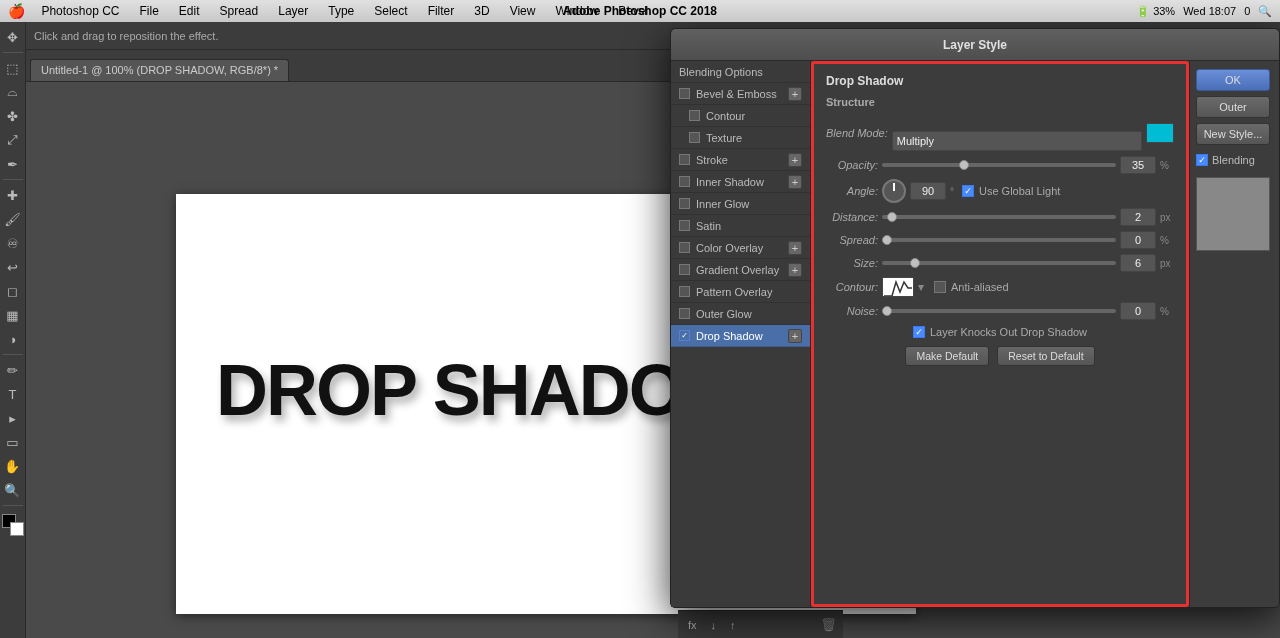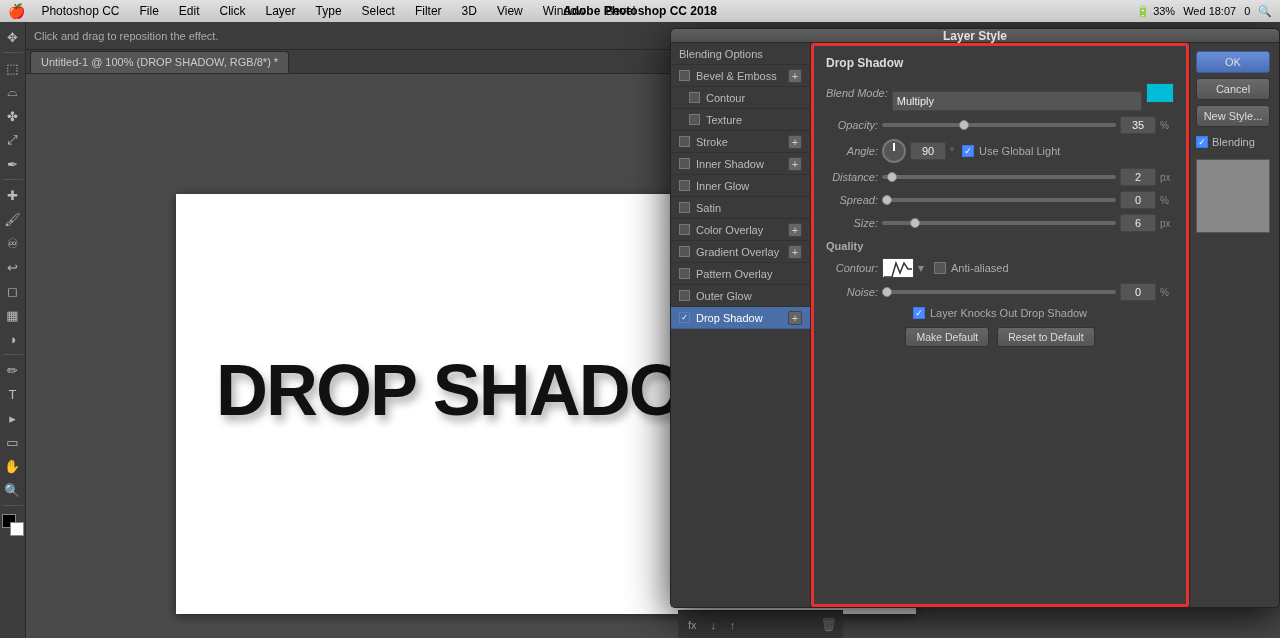--- a/index.html
+++ b/index.html
@@ -103,21 +103,21 @@
       align-items: center;
       padding: 0 8px;
       font-size: 11px;
       color: #aaa;
       z-index: 10;
     }
 
     
     .doc-tabbar {
       position: absolute;
-      top: 50px;
+      top: 58px;
       left: 26px;
       right: 0;
       height: 24px;
       background: #3c3c3c;
       border-bottom: 1px solid #2a2a2a;
       display: flex;
       align-items: center;
       padding: 0 4px;
       z-index: 10;
     }
@@ -308,21 +308,21 @@
       height: 580px;
       background: #3c3c3c;
       border: 1px solid #222;
       border-radius: 5px;
       box-shadow: 0 10px 40px rgba(0,0,0,0.8);
       z-index: 60;
       display: flex;
       flex-direction: column;
     }
     .full-dialog-titlebar {
-      height: 14px;
+      height: 32px;
       background: linear-gradient(to bottom, #606060, #4e4e4e);
       border-radius: 5px 5px 0 0;
       display: flex;
       align-items: center;
       justify-content: center;
       font-size: 12px;
       font-weight: 600;
       color: #e0e0e0;
       border-bottom: 1px solid #2a2a2a;
       flex-shrink: 0;
@@ -601,21 +601,21 @@
   </style>
 </head>
 <body>
 
 <div class="mac-topbar">
   <div class="mac-topbar-left">
     <span class="apple-logo">🍎</span>
     <span class="menu-item">Photoshop CC</span>
     <span class="menu-item">File</span>
     <span class="menu-item">Edit</span>
-    <span class="menu-item">Click</span>
+    <span class="menu-item">Spread</span>
     <span class="menu-item">Layer</span>
     <span class="menu-item">Type</span>
     <span class="menu-item">Select</span>
     <span class="menu-item">Filter</span>
     <span class="menu-item">3D</span>
     <span class="menu-item">View</span>
     <span class="menu-item">Window</span>
     <span class="menu-item">Bevel</span>
   </div>
   <div class="mac-topbar-center">Adobe Photoshop CC 2018</div>
@@ -800,20 +800,21 @@
       </div>
       <div class="fd-sidebar-item active">
         <div class="fd-checkbox checked">✓</div>
         <span>Drop Shadow</span>
         <div class="fd-add-btn">+</div>
       </div>
     </div>
 
     <div class="full-dialog-main red-border">
       <div class="ds-panel-title">Drop Shadow</div>
+      <div class="ds-sub-title">Structure</div>
 
       <div class="row-flex">
         <span class="lbl">Blend Mode:</span>
         <div class="select-wrap">
           <select class="ds-sel">
             <option>Multiply</option>
             <option>Normal</option>
             <option>Screen</option>
             <option>Overlay</option>
           </select>
@@ -861,21 +862,20 @@
 
       <div class="row-flex">
         <span class="lbl">Size:</span>
         <div class="slider-wrap">
           <div class="slider-handle" style="left: 12%;"></div>
         </div>
         <input class="inp-num" type="text" value="6" style="">
         <span class="unit-lbl">px</span>
       </div>
 
-      <div class="ds-sub-title">Quality</div>
 
       <div class="row-flex">
         <span class="lbl">Contour:</span>
         <div class="contour-btn">
           <svg width="28" height="18" viewBox="0 0 28 18">
             <polyline points="0,18 8,18 12,4 16,14 20,4 24,10 28,10" fill="none" stroke="#333" stroke-width="1.5"></polyline>
           </svg>
         </div>
         <span style="font-size:12px;color:#888;cursor:pointer;">▾</span>
         <div class="chk-row" style="margin:0;margin-left:6px;">
@@ -899,21 +899,21 @@
       </div>
 
       <div class="row-flex" style="margin-top:8px;justify-content:center;gap:8px;">
         <button class="make-default-btn">Make Default</button>
         <button class="reset-btn">Reset to Default</button>
       </div>
     </div>
 
     <div class="full-dialog-right">
       <button class="fdlg-btn ok-btn">OK</button>
-      <button class="fdlg-btn">Cancel</button>
+      <button class="fdlg-btn">Outer</button>
       <button class="fdlg-btn">New Style...</button>
       <div class="fdlg-preview-check">
         <div class="chk-box on">✓</div>
         <span>Blending</span>
       </div>
       <div class="fdlg-preview-box"></div>
     </div>
 
   </div>
 </div>

